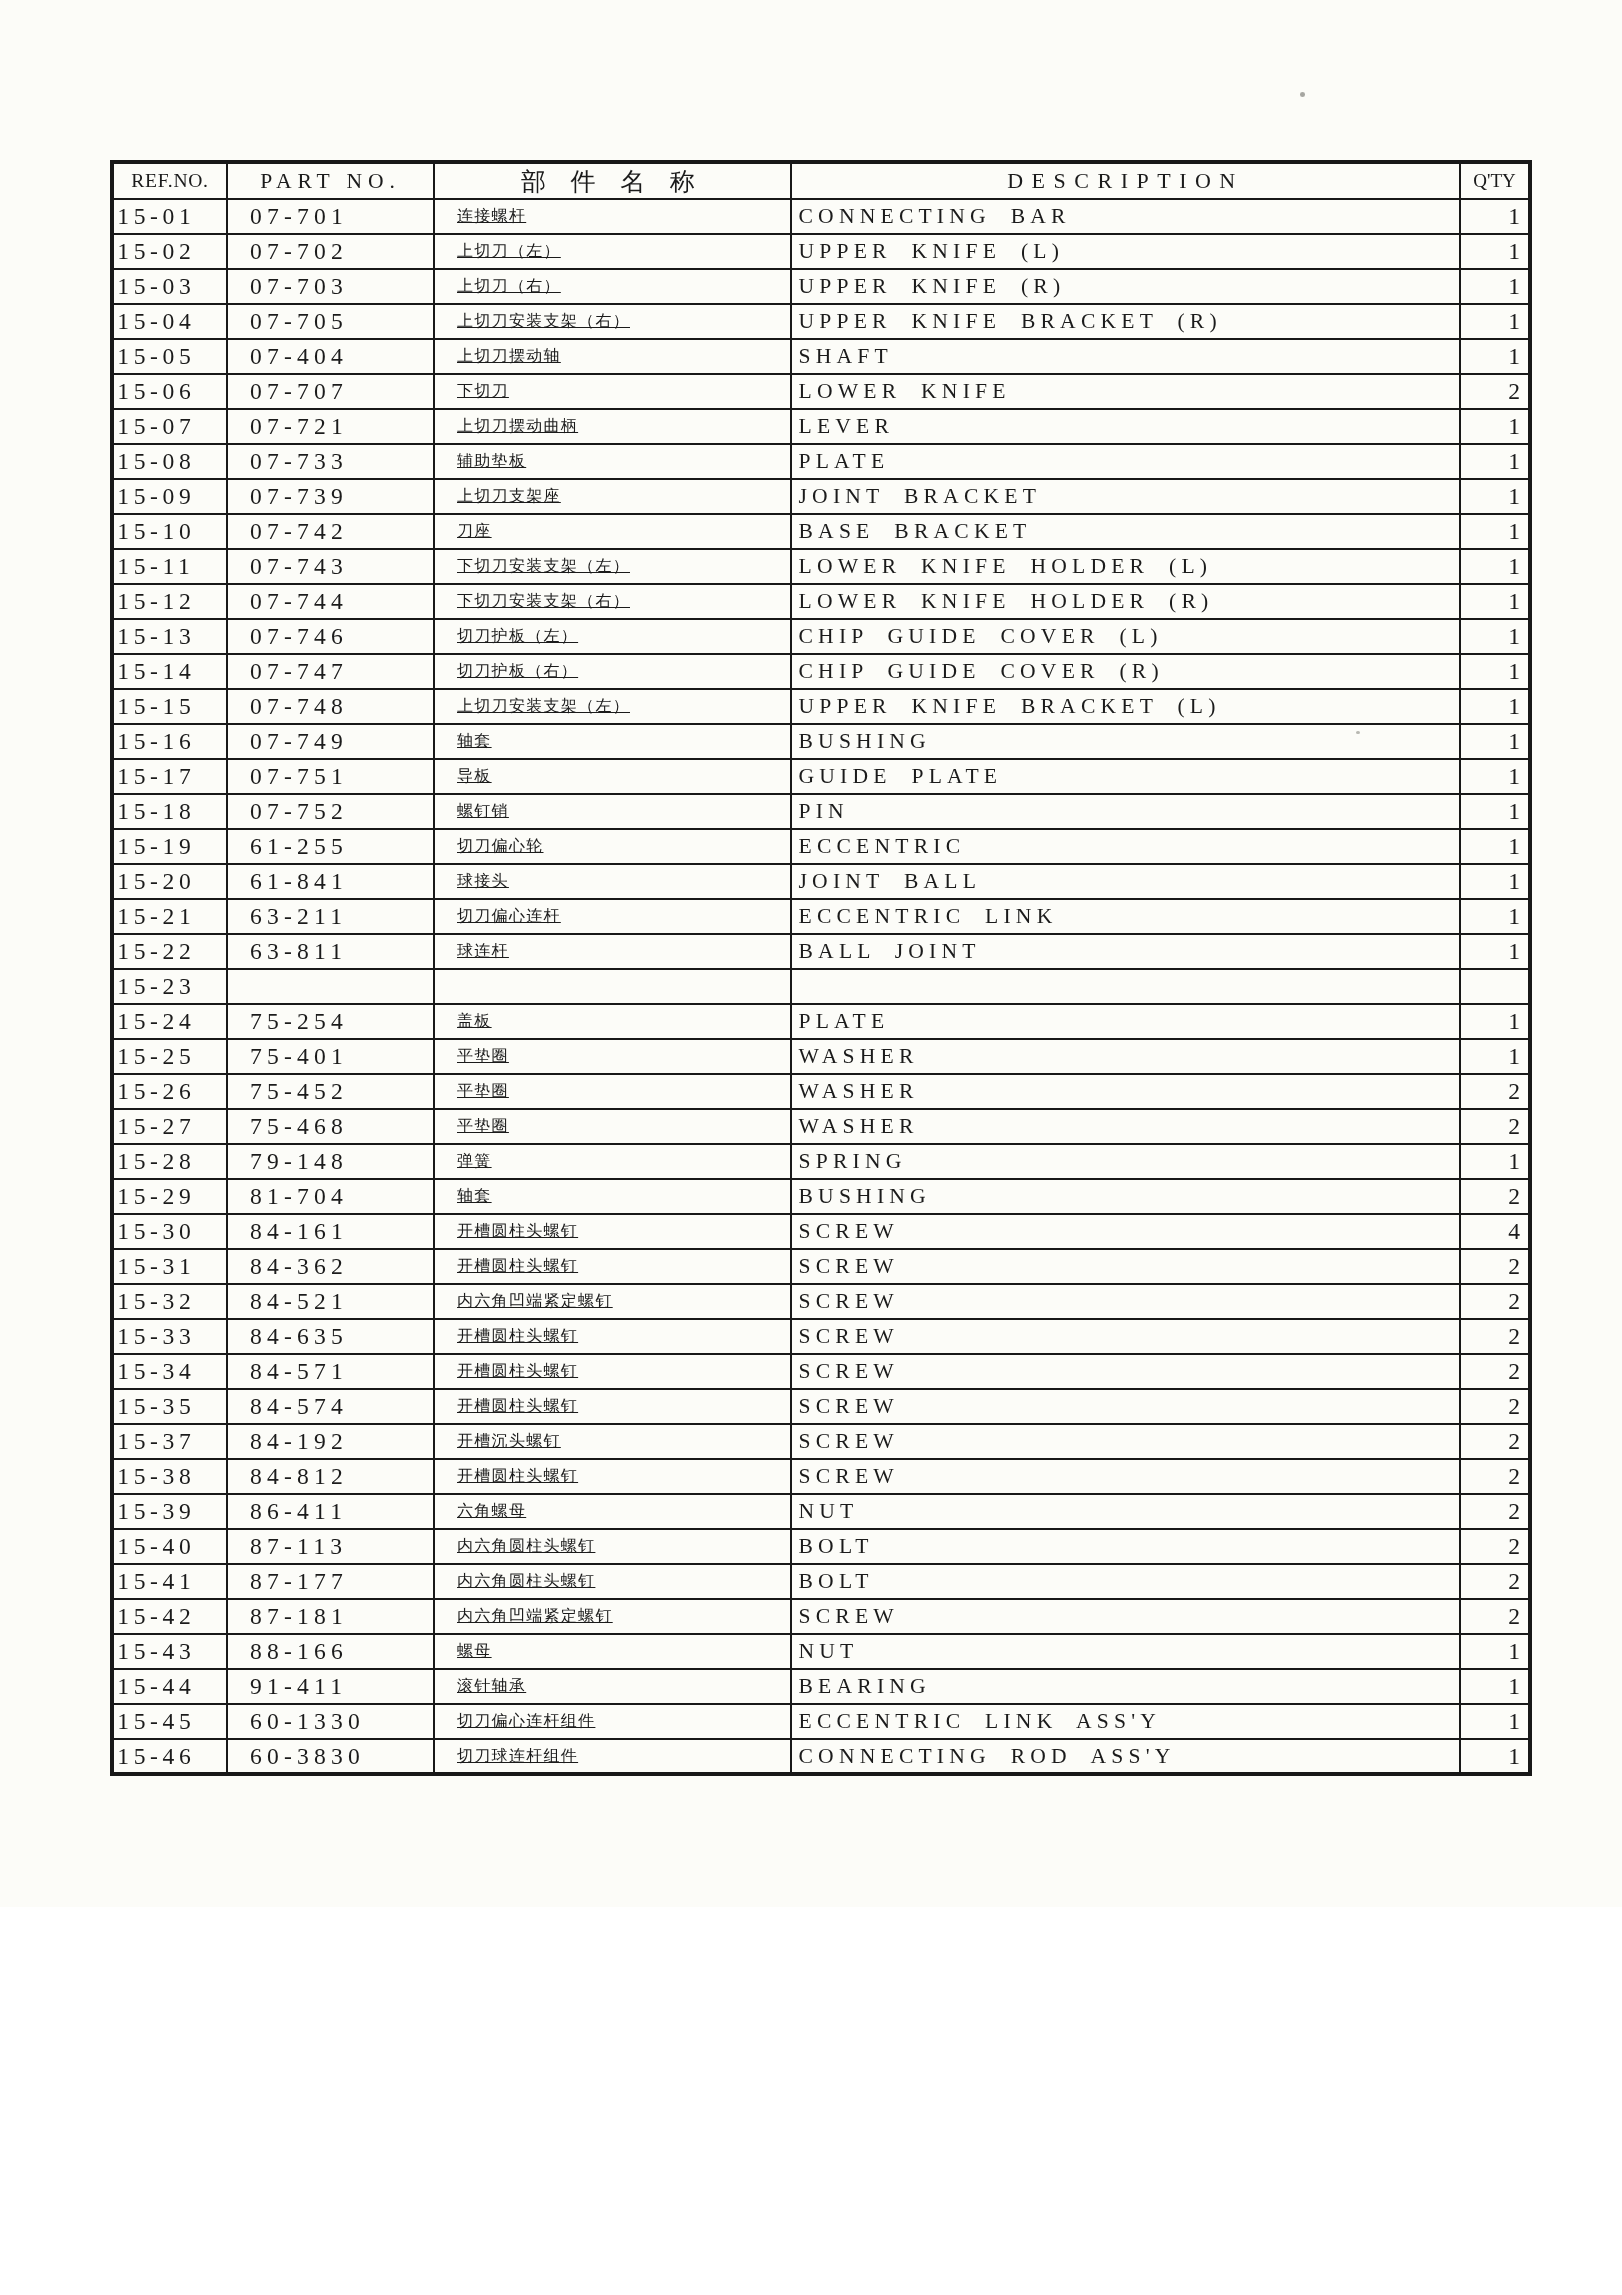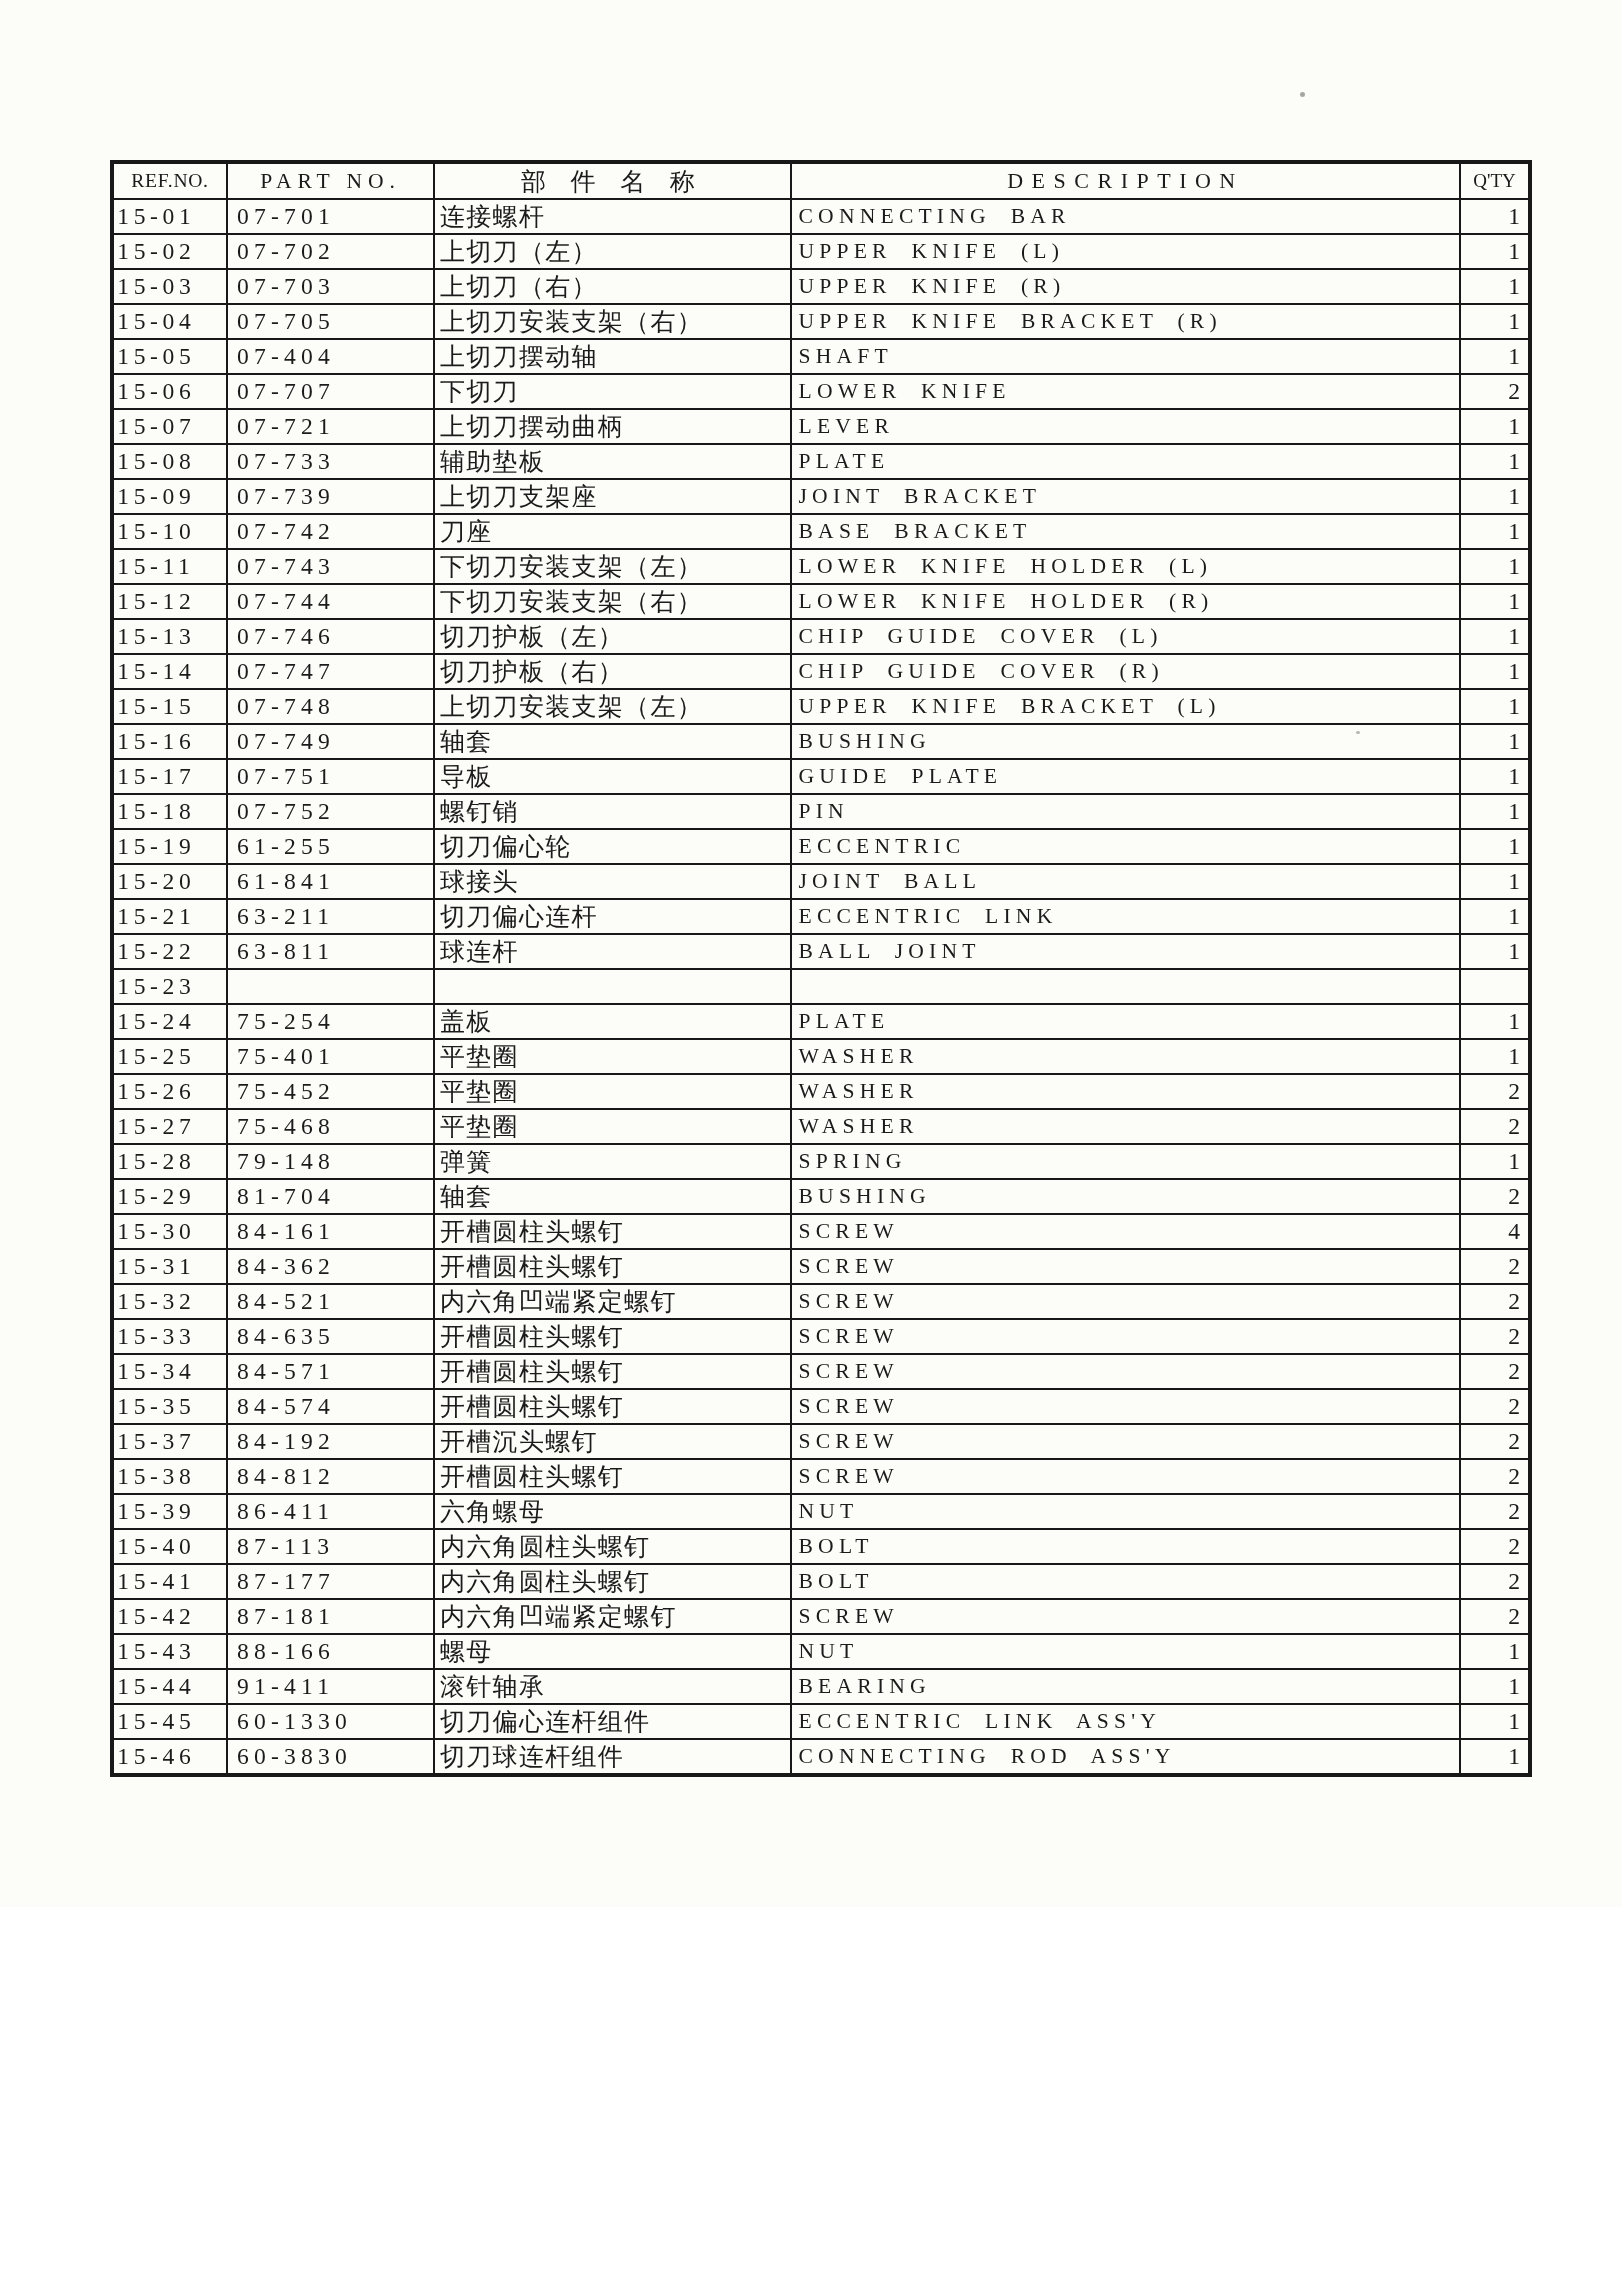--- a/index.html
+++ b/index.html
@@ -36,22 +36,22 @@
   thead th { height:37px; font-weight:normal; text-align:center; }
   tbody td { height:35px; }
 
   .th-ref  { font-size:19.6px; letter-spacing:0.7px; }
   .th-part { font-size:21.6px; letter-spacing:5.9px; }
   .th-name { font-size:25px; letter-spacing:9.2px; }
   .th-desc { font-size:22px; letter-spacing:8.5px; }
   .th-qty  { font-size:19px; letter-spacing:0px; }
 
   .td-ref  { font-size:23.6px; letter-spacing:4.6px;  padding-left:3.3px; }
-  .td-part { font-size:23.6px; letter-spacing:5.2px;  padding-left:9px; }
-  .td-name { font-size:25px; letter-spacing:1.3px;  padding-left:5px; }
+  .td-part { font-size:23.6px; letter-spacing:5.2px;  padding-left:22px; }
+  .td-name { font-size:16px; letter-spacing:1.3px;  padding-left:22px;text-decoration:underline; }
   .td-desc { font-size:21.6px; letter-spacing:5.2px;  word-spacing:9.2px; padding-left:6.5px; }
   .td-qty  { font-size:23.6px; text-align:right; padding-right:7.9px; }
 
   .page-number {
     position:absolute;
     top:2193px;
     left:50%;
     transform:translateX(-50%);
     font-size:26px;
     letter-spacing:6.5px;

